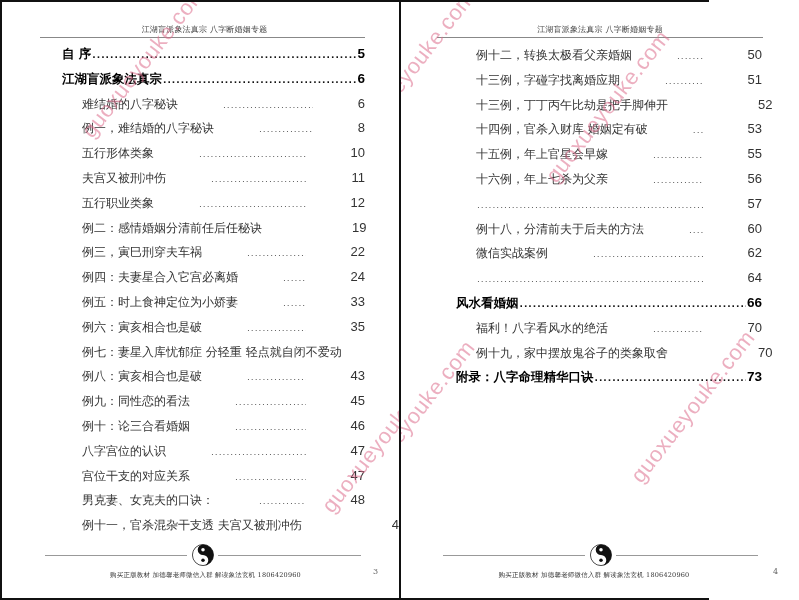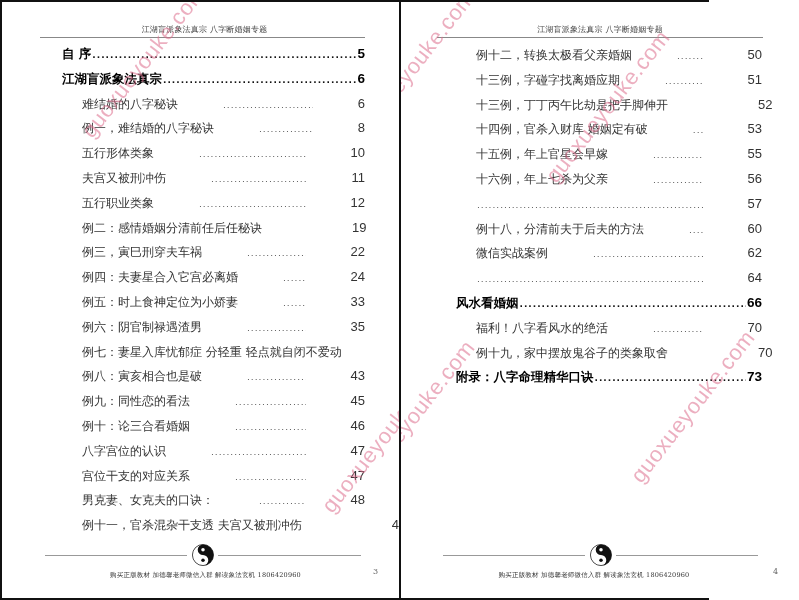--- a/index.html
+++ b/index.html
@@ -100,21 +100,21 @@
           <span class="toc-title">例四：夫妻星合入它宫必离婚</span>
           <span class="toc-leader"></span>
           <span class="toc-page">24</span>
         </div>
         <div class="toc-row lvl2">
           <span class="toc-title">例五：时上食神定位为小娇妻</span>
           <span class="toc-leader"></span>
           <span class="toc-page">33</span>
         </div>
         <div class="toc-row lvl2">
-          <span class="toc-title">例六：阴官制禄遇渣男</span>
+          <span class="toc-title">例六：寅亥相合也是破</span>
           <span class="toc-leader"></span>
           <span class="toc-page">35</span>
         </div>
         <div class="toc-row lvl2">
           <span class="toc-title">例七：妻星入库忧郁症 分轻重 轻点就自闭不爱动</span>
           <span class="toc-leader"></span>
           <span class="toc-page">37</span>
         </div>
         <div class="toc-row lvl2">
           <span class="toc-title">例八：寅亥相合也是破</span>

